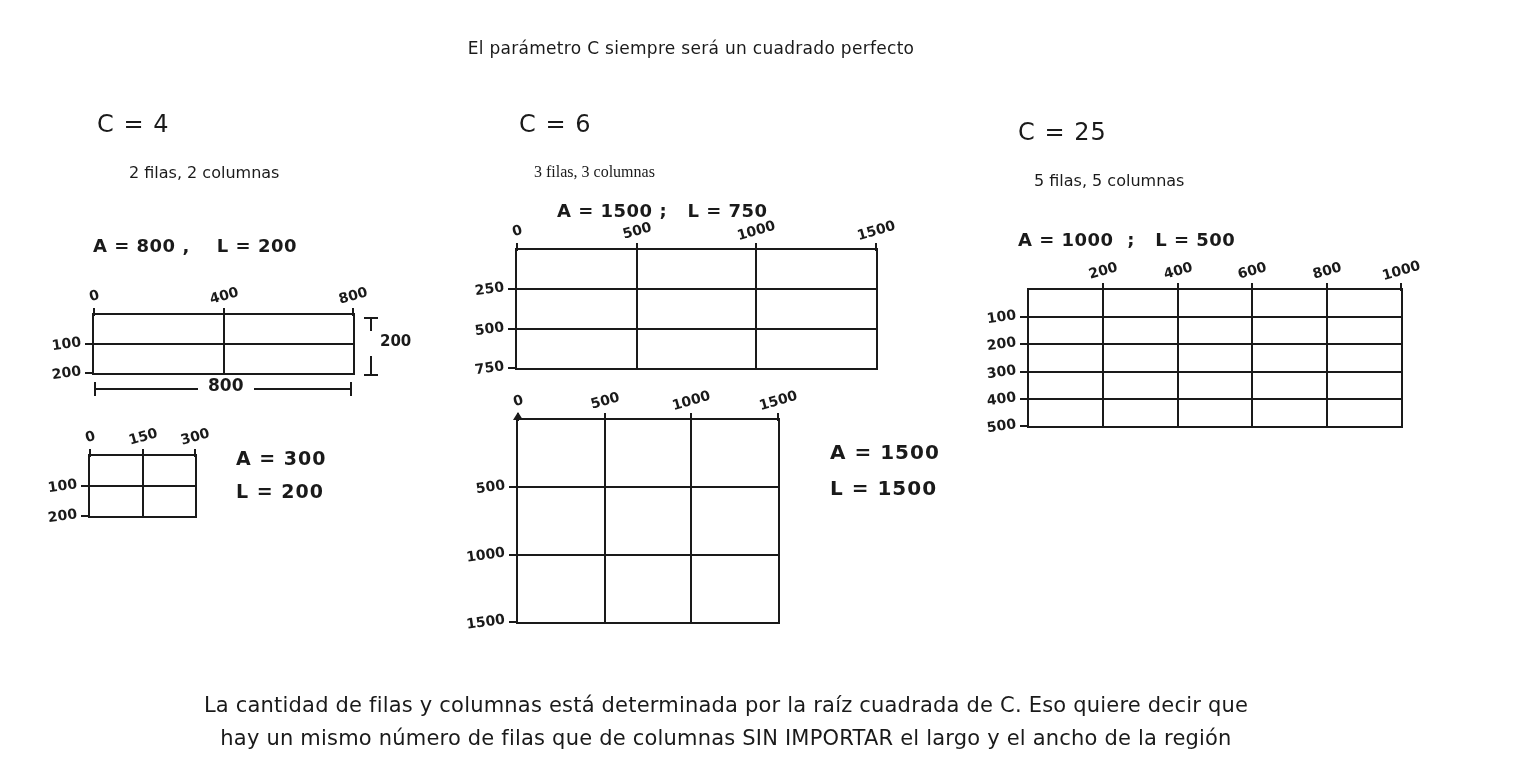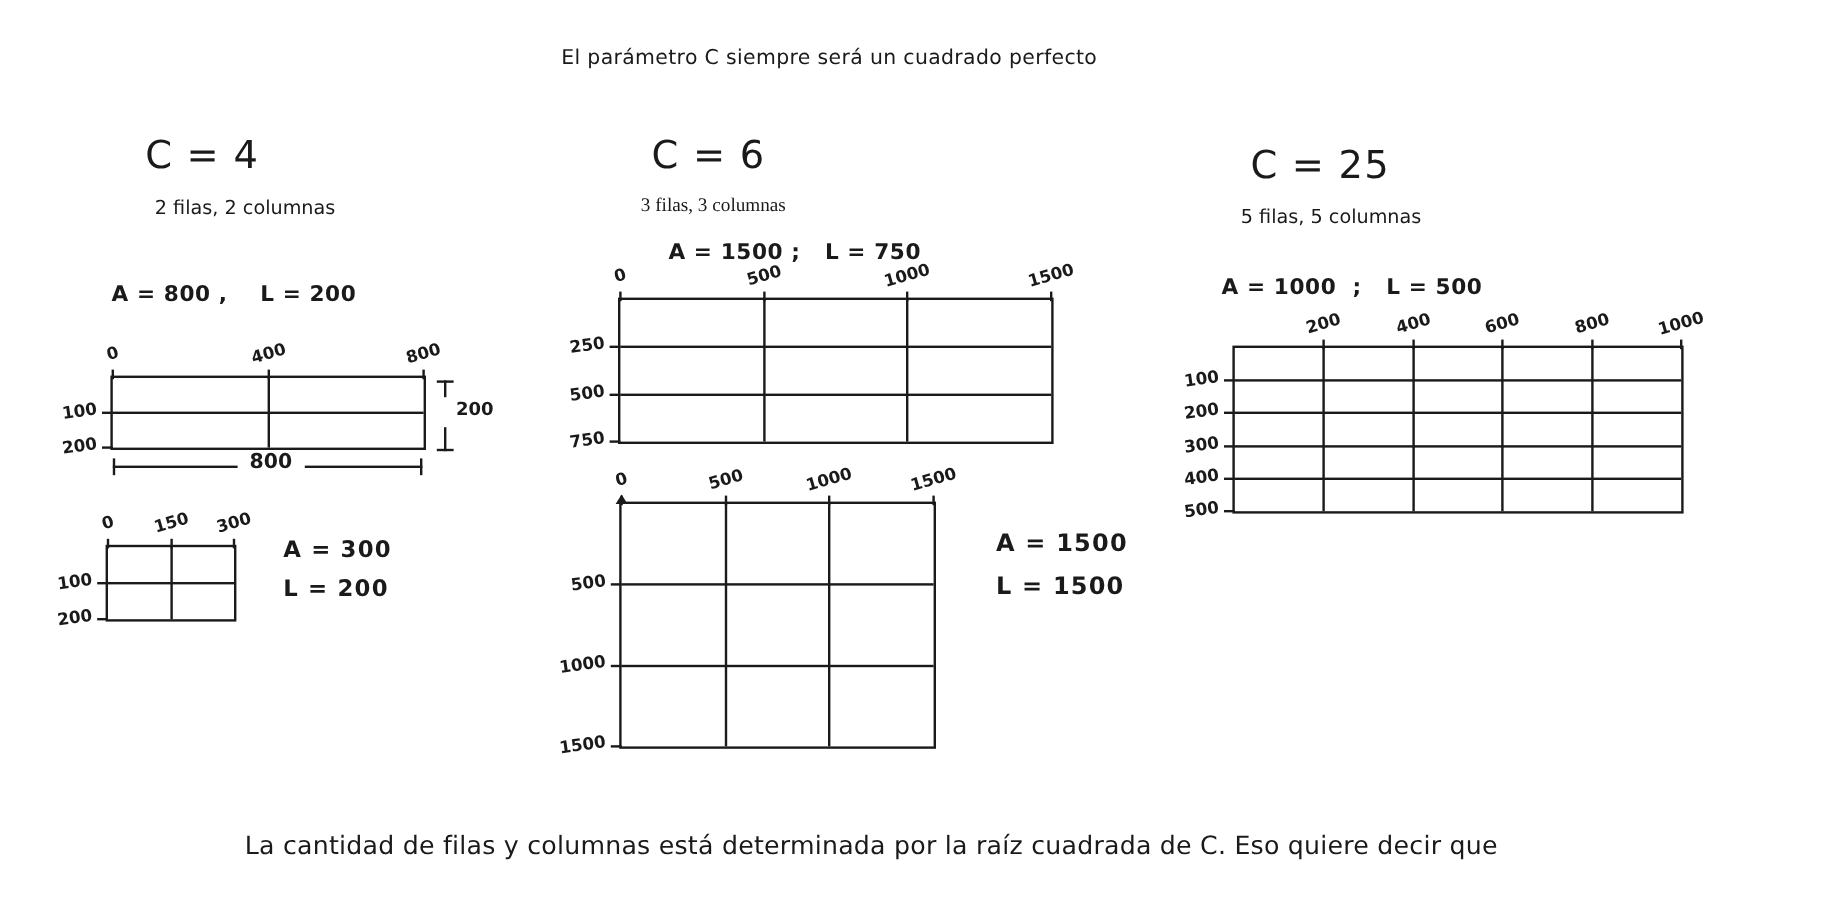--- a/index.html
+++ b/index.html
@@ -16,21 +16,21 @@
   .abs { position: absolute; }
 
   .title-text {
     position: absolute;
     top: 38px; left: 0; right: 150px;
     text-align: center;
     font-size: 17px;
     letter-spacing: 0.3px;
   }
 
-  .example-heading { position: absolute; font-size: 32px; letter-spacing: 1px; margin-left: 24px; }
+  .example-heading { position: absolute; font-size: 24px; letter-spacing: 1px; }
   .example-sub     { position: absolute; font-size: 16px; }
   .formula {
     position: absolute;
     font-size: 18px;
     font-weight: bold;
     white-space: pre;
     letter-spacing: 0.5px;
   }
   .side-label {
     position: absolute;
@@ -246,14 +246,15 @@
       <div class="ytick-mark" style="top: 40%;"></div>
       <div class="ytick-label" style="top: 60%;">300</div>
       <div class="ytick-mark" style="top: 60%;"></div>
       <div class="ytick-label" style="top: 80%;">400</div>
       <div class="ytick-mark" style="top: 80%;"></div>
       <div class="ytick-label" style="top: 100%;">500</div>
       <div class="ytick-mark" style="top: 100%;"></div>
     </div>
 
   <div id="footer-line1" class="footer-line">La cantidad de filas y columnas está determinada por la raíz cuadrada de C. Eso quiere decir que</div>
+  <div id="footer-line2" class="footer-line">hay un mismo número de filas que de columnas SIN IMPORTAR el largo y el ancho de la región</div>
 
 </div>
 
 </body></html>

